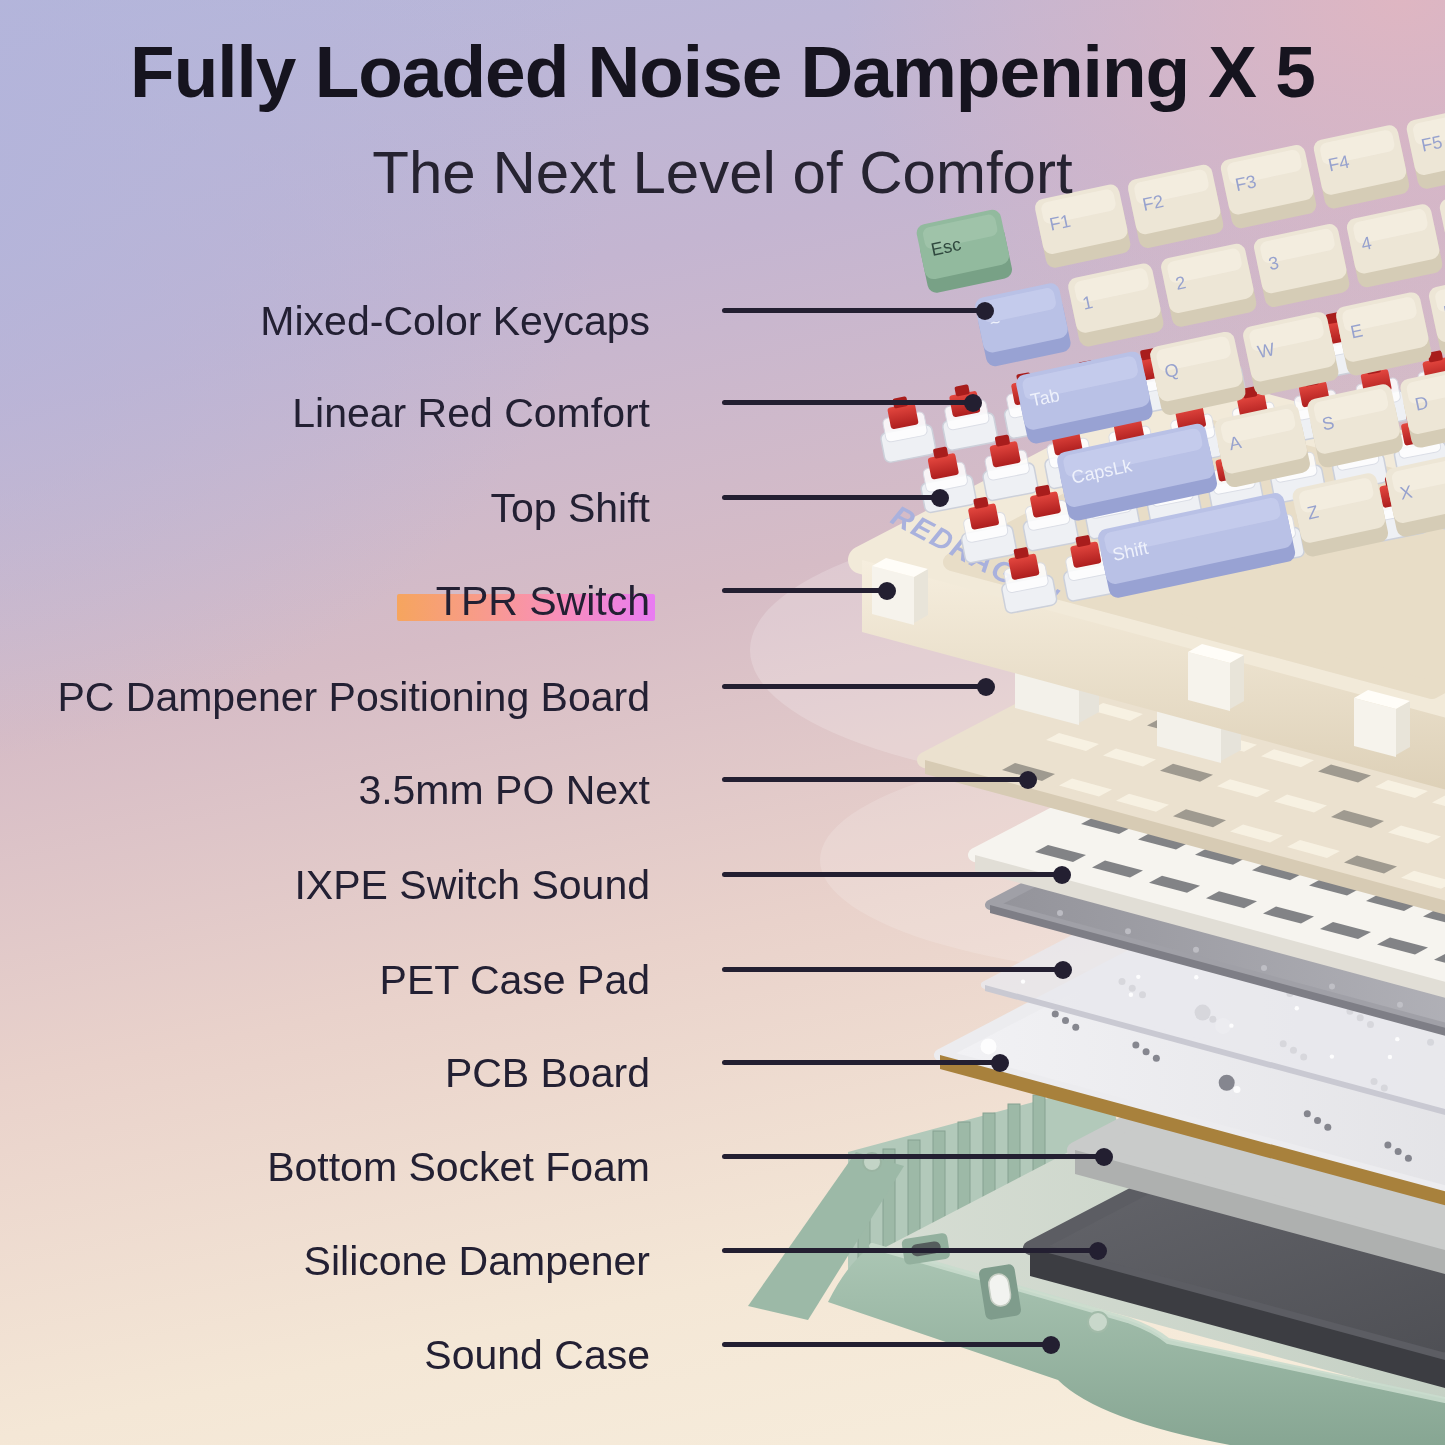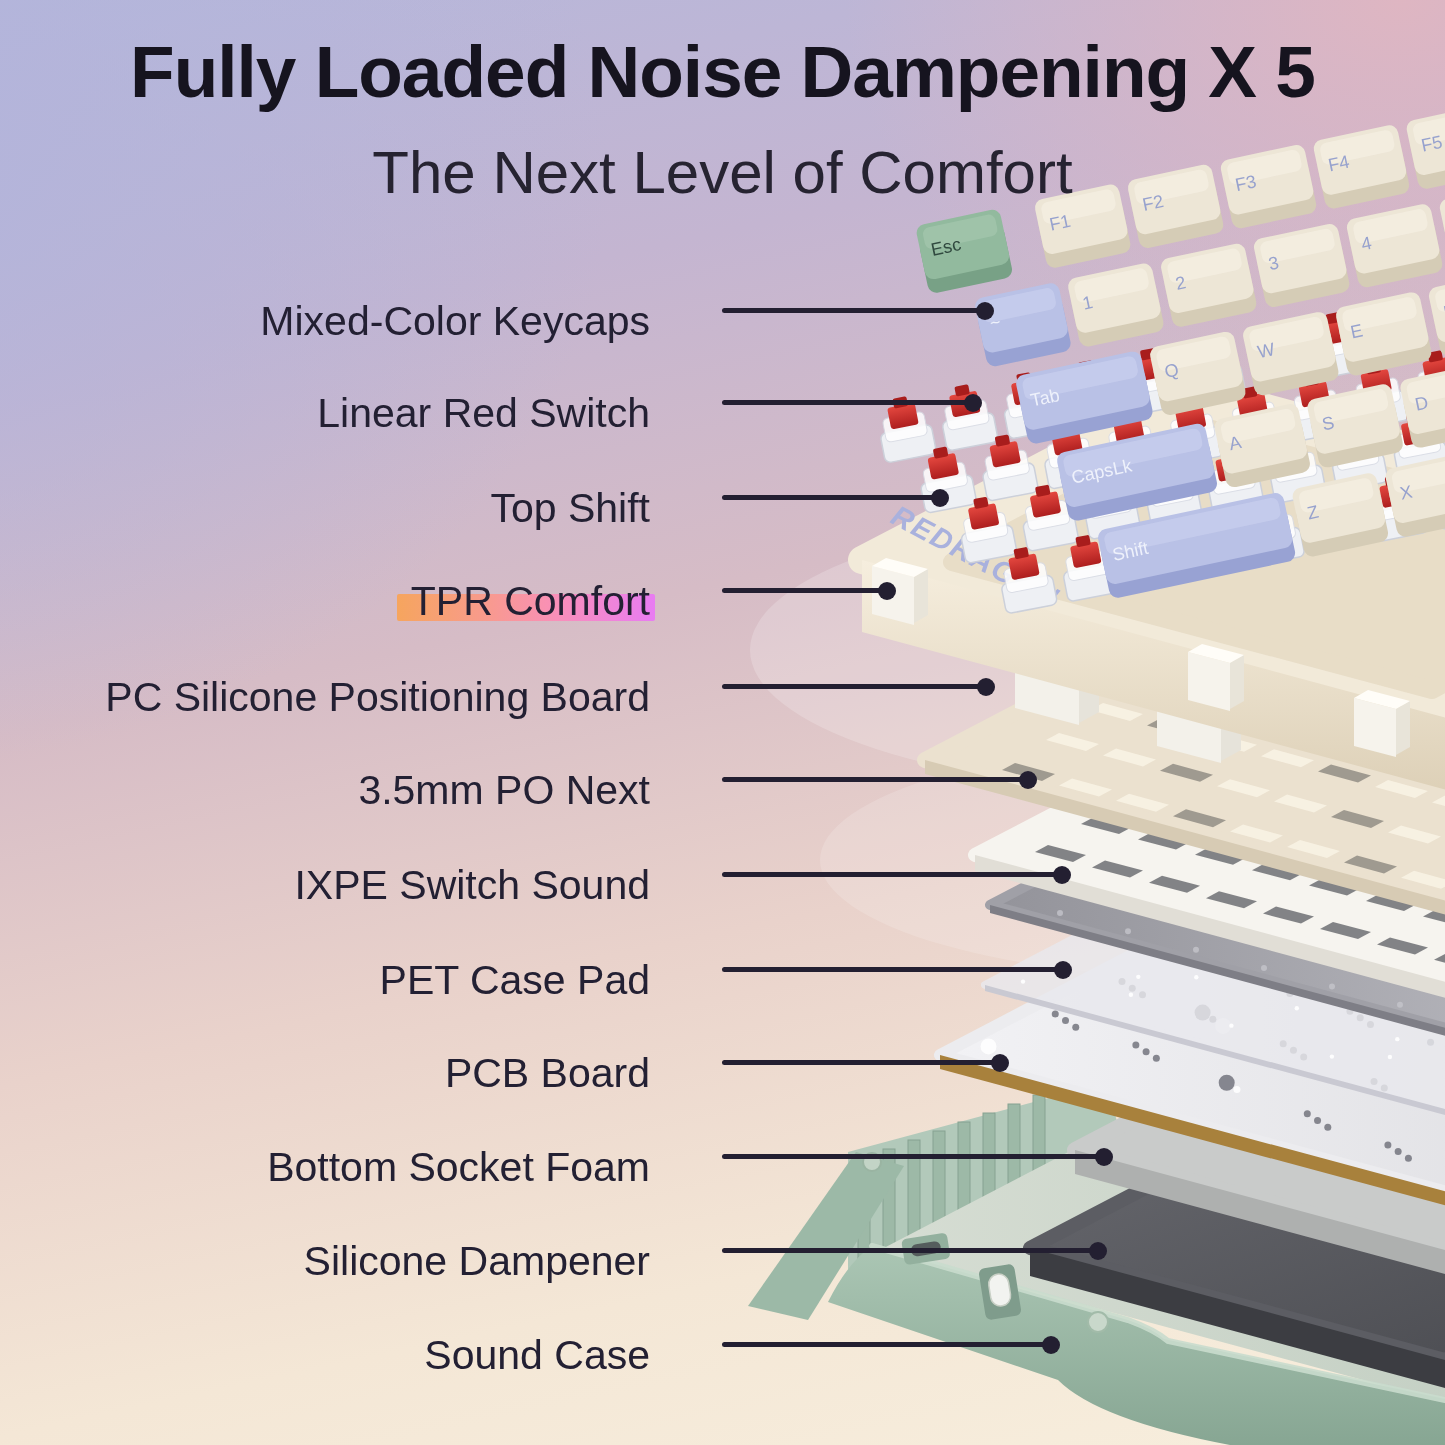--- a/index.html
+++ b/index.html
@@ -742,34 +742,34 @@
         </g>
       </g>
   </svg>
 
   <div id="labels">
     <div class="label-row r0">
       <span class="label-text">Mixed-Color Keycaps</span>
       <span class="leader"></span>
     </div>
     <div class="label-row r1">
-      <span class="label-text">Linear Red Switch</span>
+      <span class="label-text">Linear Red Comfort</span>
       <span class="leader"></span>
     </div>
     <div class="label-row r2">
       <span class="label-text">Top Shift</span>
       <span class="leader"></span>
     </div>
     <div class="label-row r3">
       <span class="hl"></span>
-      <span class="label-text">TPR Comfort</span>
+      <span class="label-text">TPR Switch</span>
       <span class="leader"></span>
     </div>
     <div class="label-row r4">
-      <span class="label-text">PC Silicone Positioning Board</span>
+      <span class="label-text">PC Dampener Positioning Board</span>
       <span class="leader"></span>
     </div>
     <div class="label-row r5">
       <span class="label-text">3.5mm PO Next</span>
       <span class="leader"></span>
     </div>
     <div class="label-row r6">
       <span class="label-text">IXPE Switch Sound</span>
       <span class="leader"></span>
     </div>

